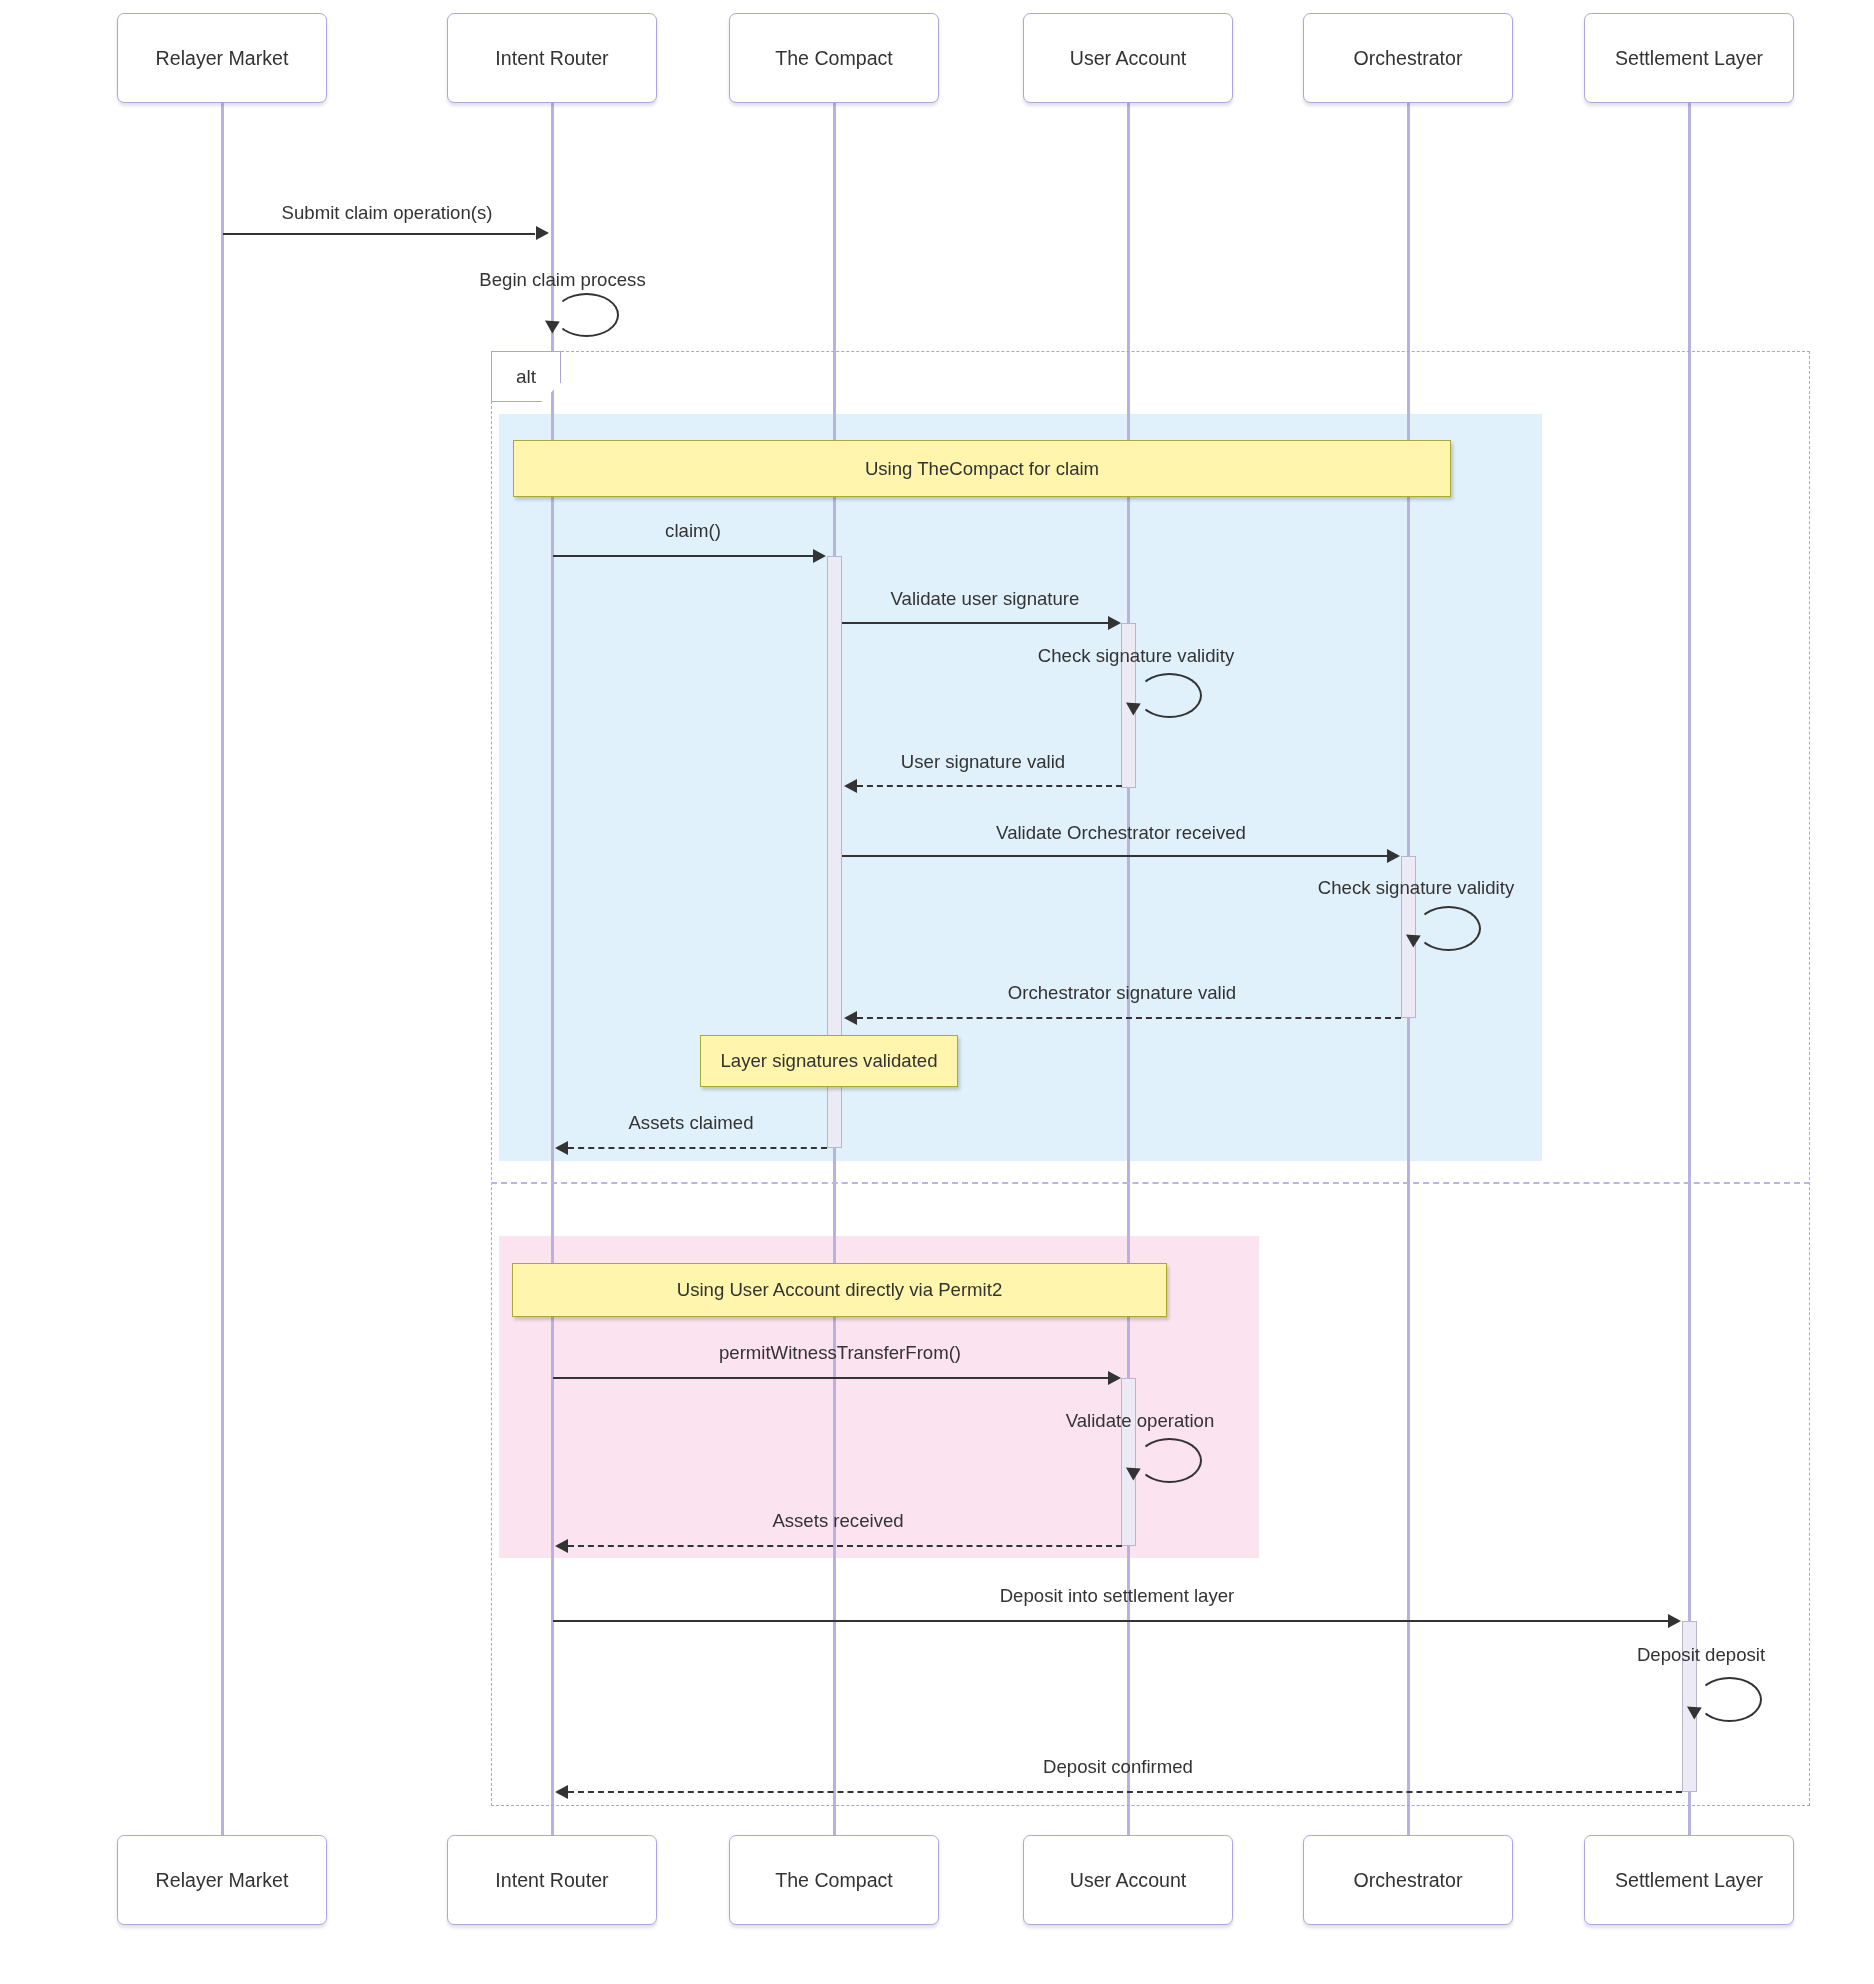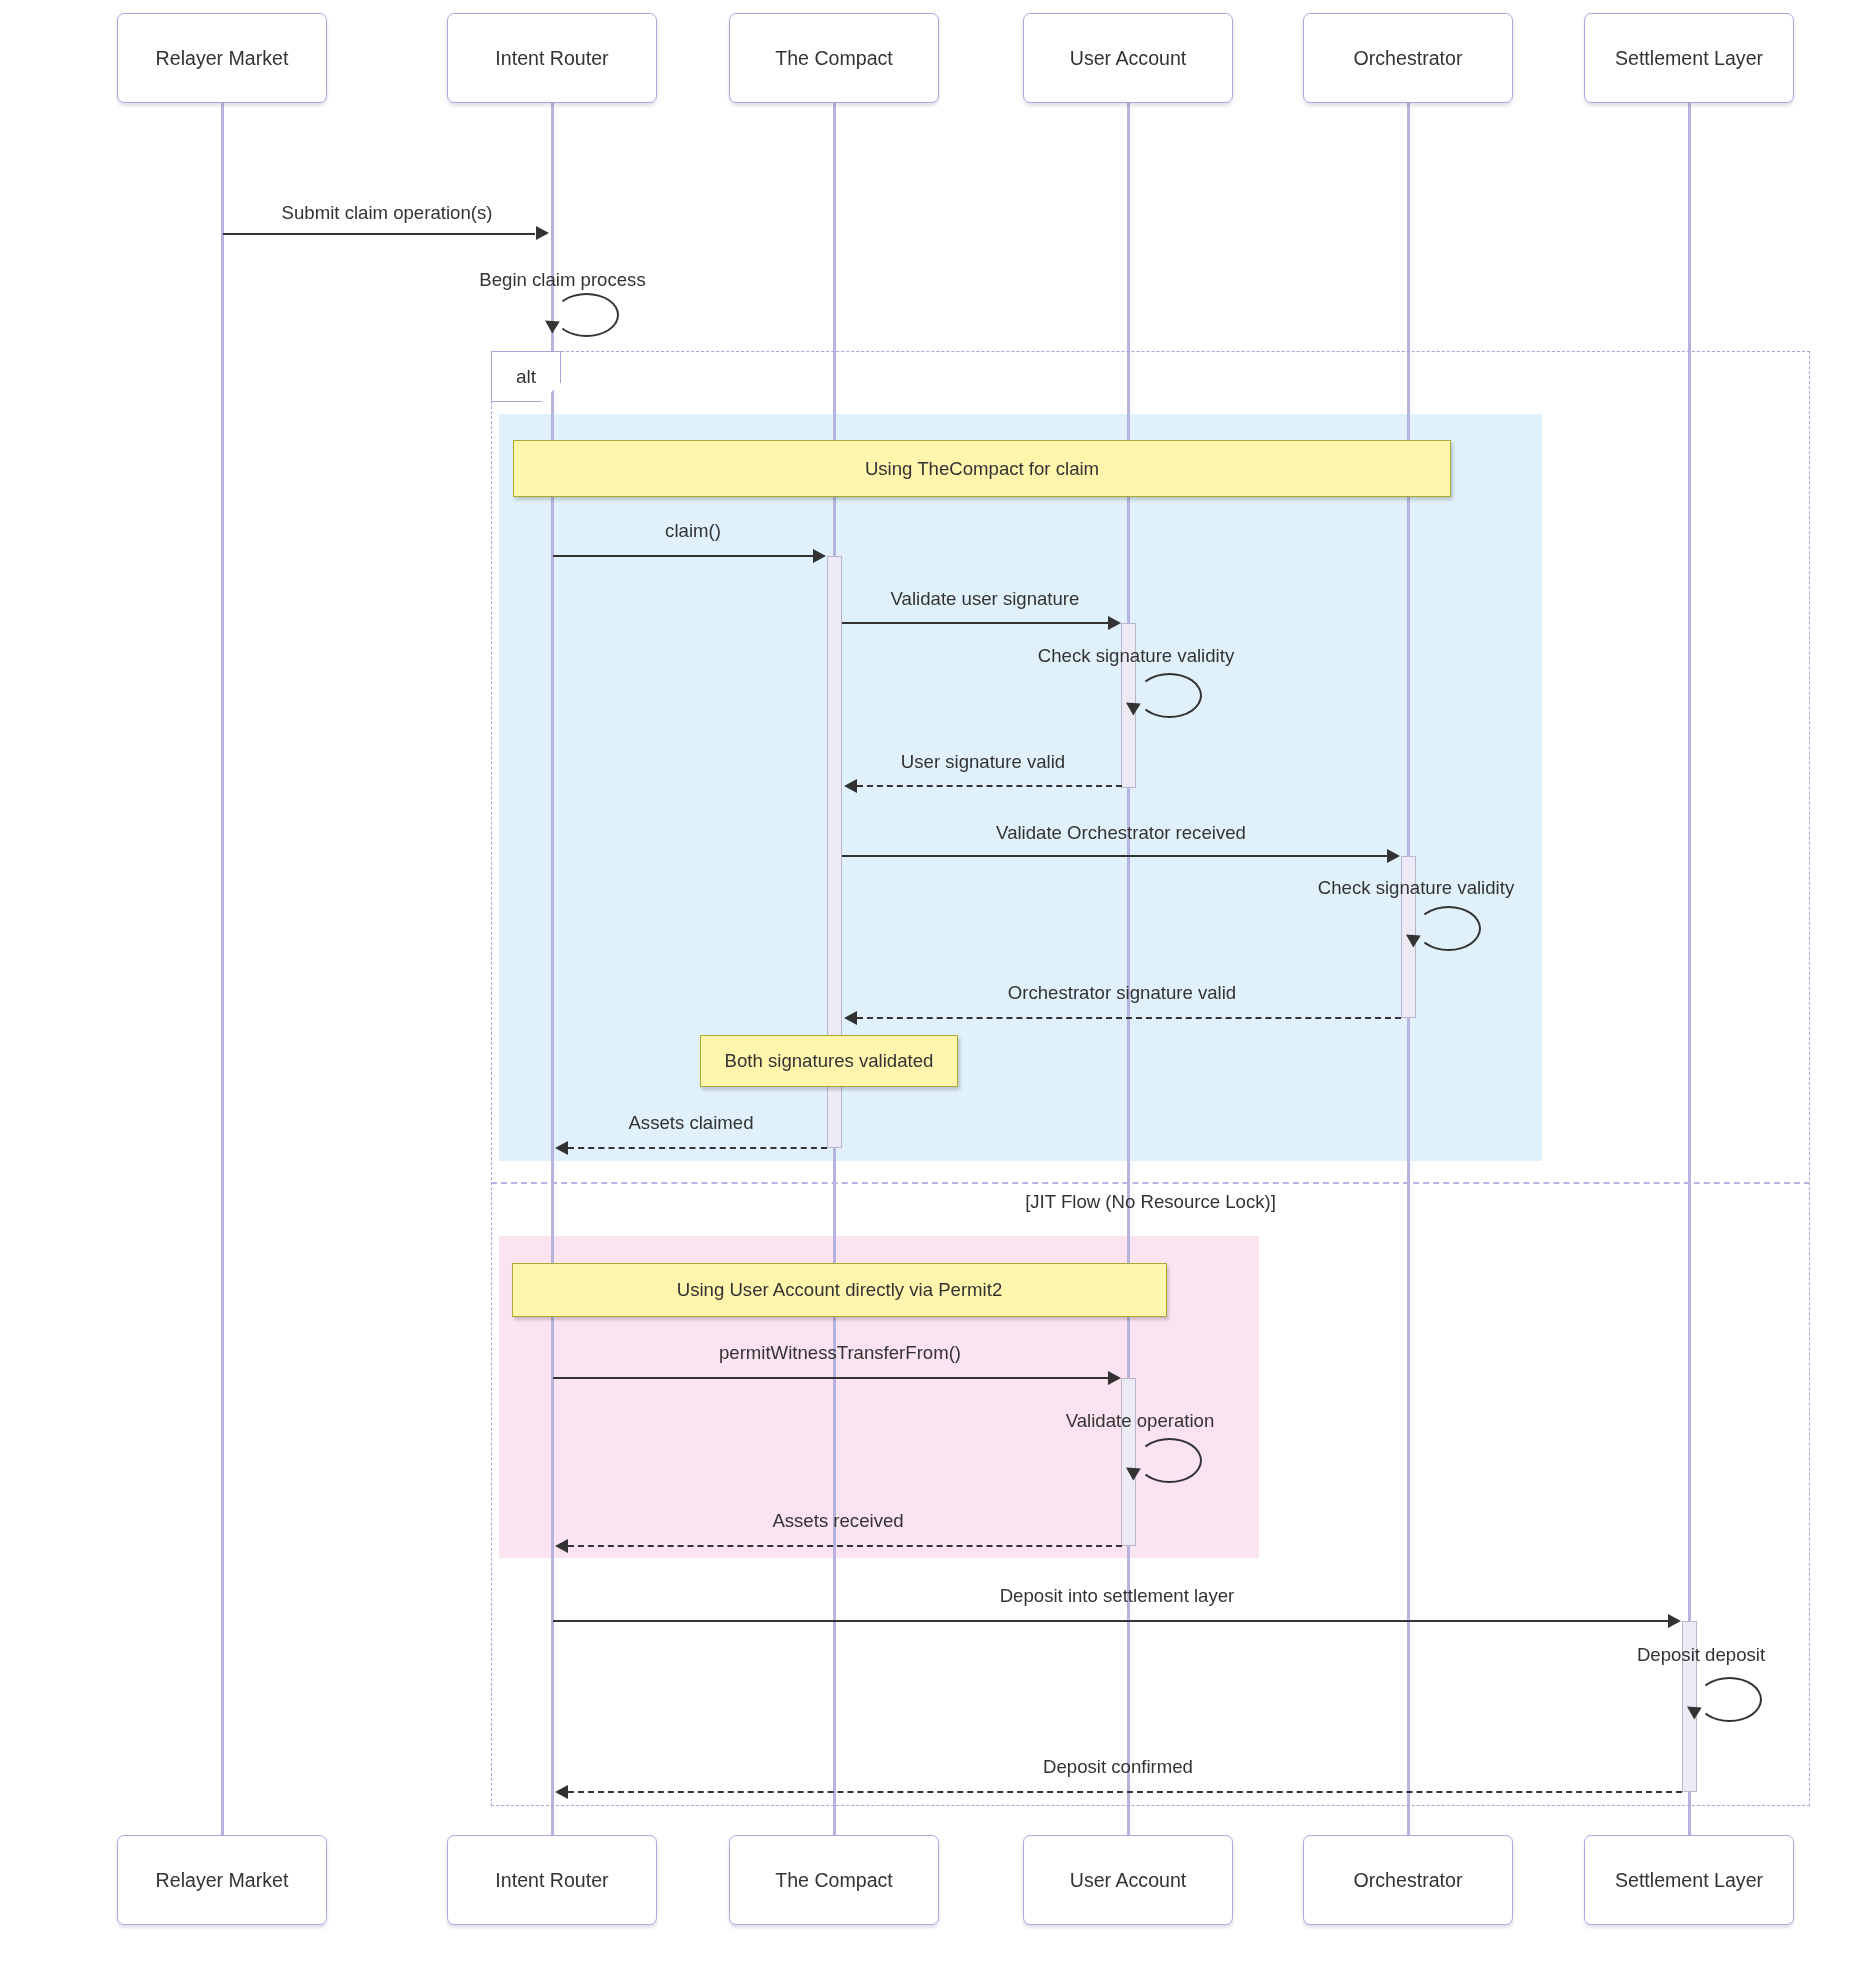--- a/index.html
+++ b/index.html
@@ -43,21 +43,20 @@
   <div class="lifeline" style="left:833px;top:103px;height:1732px"></div>
   <div class="lifeline" style="left:1127px;top:103px;height:1732px"></div>
   <div class="lifeline" style="left:1407px;top:103px;height:1732px"></div>
   <div class="lifeline" style="left:1688px;top:103px;height:1732px"></div>
 
   <div class="alt-frame" style="left:491px;top:351px;width:1319px;height:1455px"></div>
   <div class="alt-tab" style="left:491px;top:351px;width:68px;height:49px">
     <span>alt</span>
   </div>
   <div class="divider" style="left:491px;top:1182px;width:1319px"></div>
-  <div class="section-label" style="left:737px;top:1190px;width:827px">[JIT Flow (No Resource Lock)]</div>
 
   <div class="actor" style="left:117px;top:13.4px">
     <span>Relayer Market</span>
     </div>
   <div class="actor" style="left:447px;top:13.4px">
     <span>Intent Router</span>
     </div>
   <div class="actor" style="left:729px;top:13.4px">
     <span>The Compact</span>
     </div>
@@ -112,21 +111,21 @@
 
   <div class="msg-label" style="left:1261px;top:876px;width:310px">Check signature validity</div>
   <div class="loop" style="left:1416px;top:906px;width:65px;height:45px"></div>
   <div class="head head-left" style="left:1405px;top:931px;transform:rotate(32deg)"></div>
 
   <div class="msg-label" style="left:967px;top:981px;width:310px">Orchestrator signature valid</div>
   <div class="line dashed" style="left:857px;top:1017px;width:544px"></div>
   <div class="head head-left" style="left:844px;top:1011px"></div>
 
   <div class="note" style="left:700px;top:1035px;width:258px;height:52px">
-    <span>Both signatures validated</span>
+    <span>Layer signatures validated</span>
     </div>
 
   <div class="msg-label" style="left:536px;top:1111px;width:310px">Assets claimed</div>
   <div class="line dashed" style="left:568px;top:1147px;width:259px"></div>
   <div class="head head-left" style="left:555px;top:1141px"></div>
 
   <div class="note" style="left:512px;top:1263px;width:655px;height:54px">
     <span>Using User Account directly via Permit2</span>
     </div>
 

